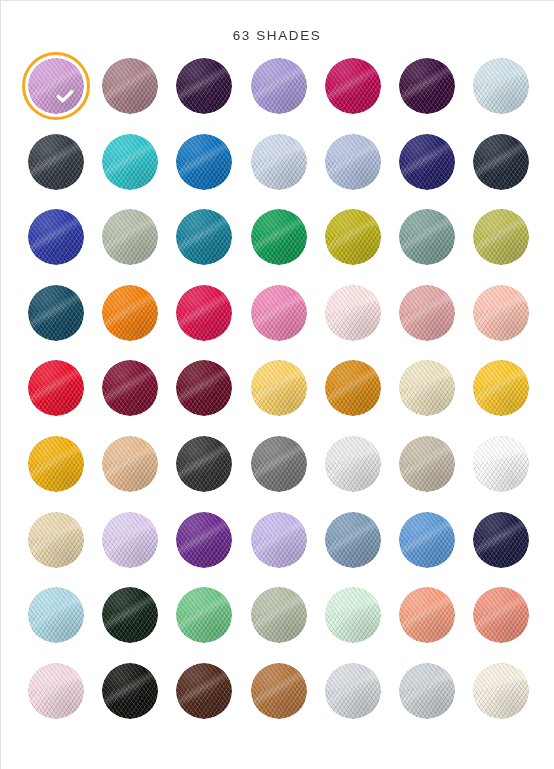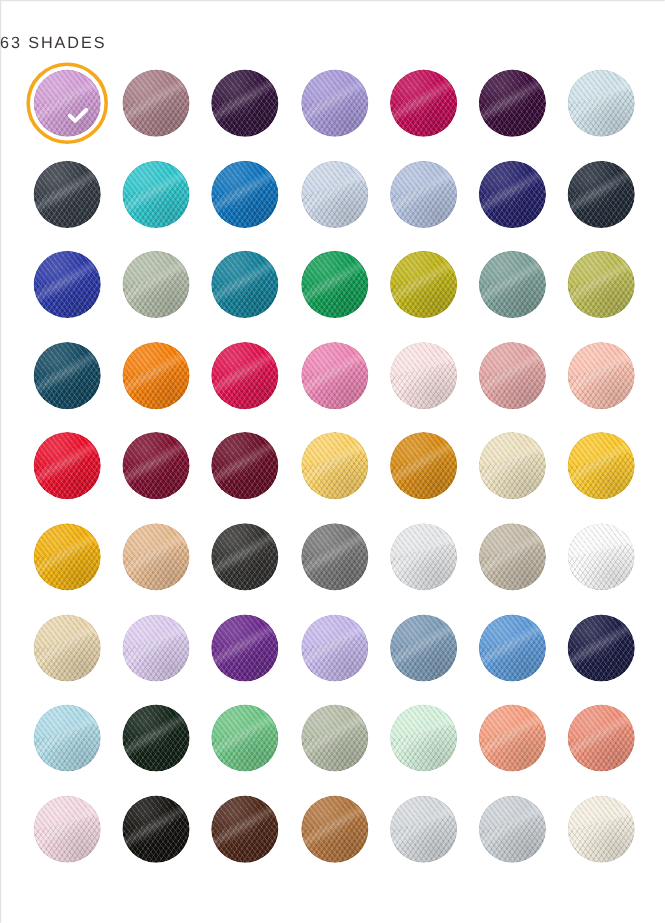--- a/index.html
+++ b/index.html
@@ -36,21 +36,21 @@
     width: 554px;
     height: 769px;
     padding: 0;
   }
 
   .page-title {
     position: absolute;
     top: 28px;
     left: 0;
     width: 554px;
-    text-align: left;
+    text-align: center;
     font-size: 13.5px;
     letter-spacing: 1.6px;
     color: #3b3537;
     font-weight: 400;
   }
 
   .swatch-grid {
     position: absolute;
     top: 58px;
     left: 28px;

